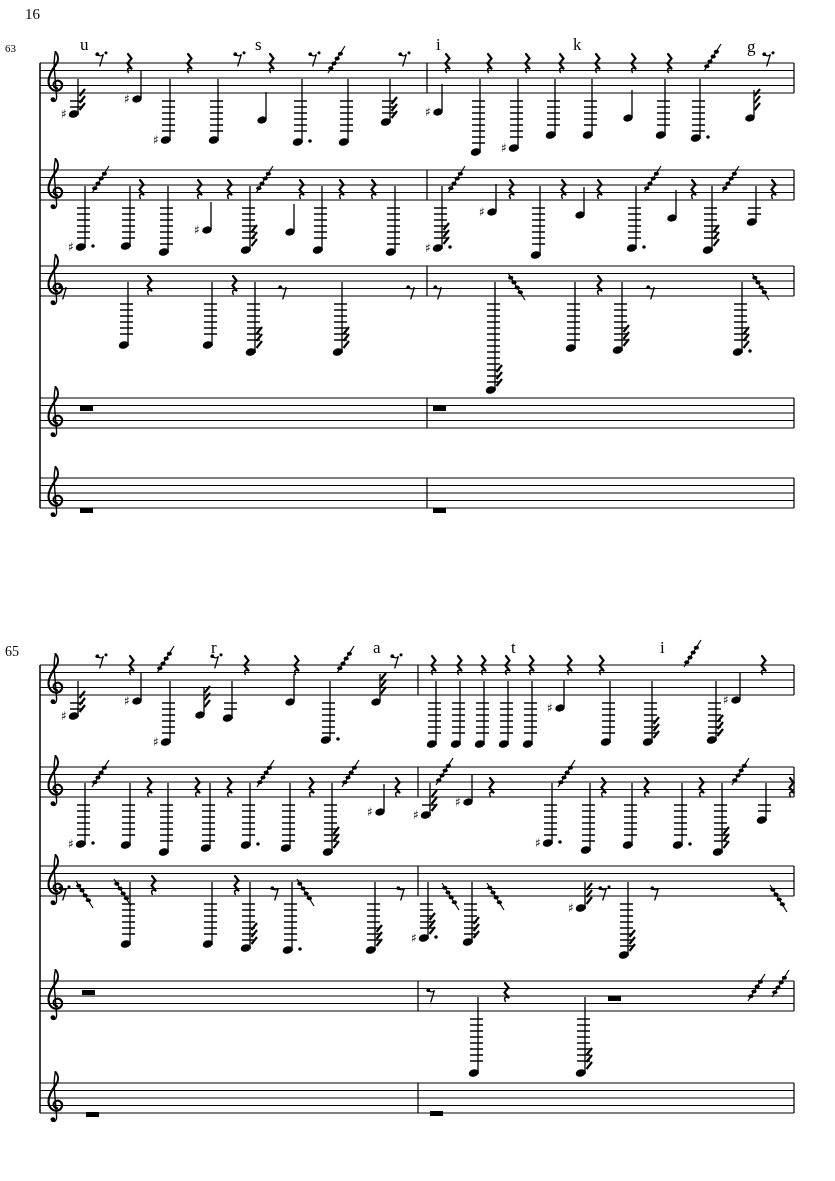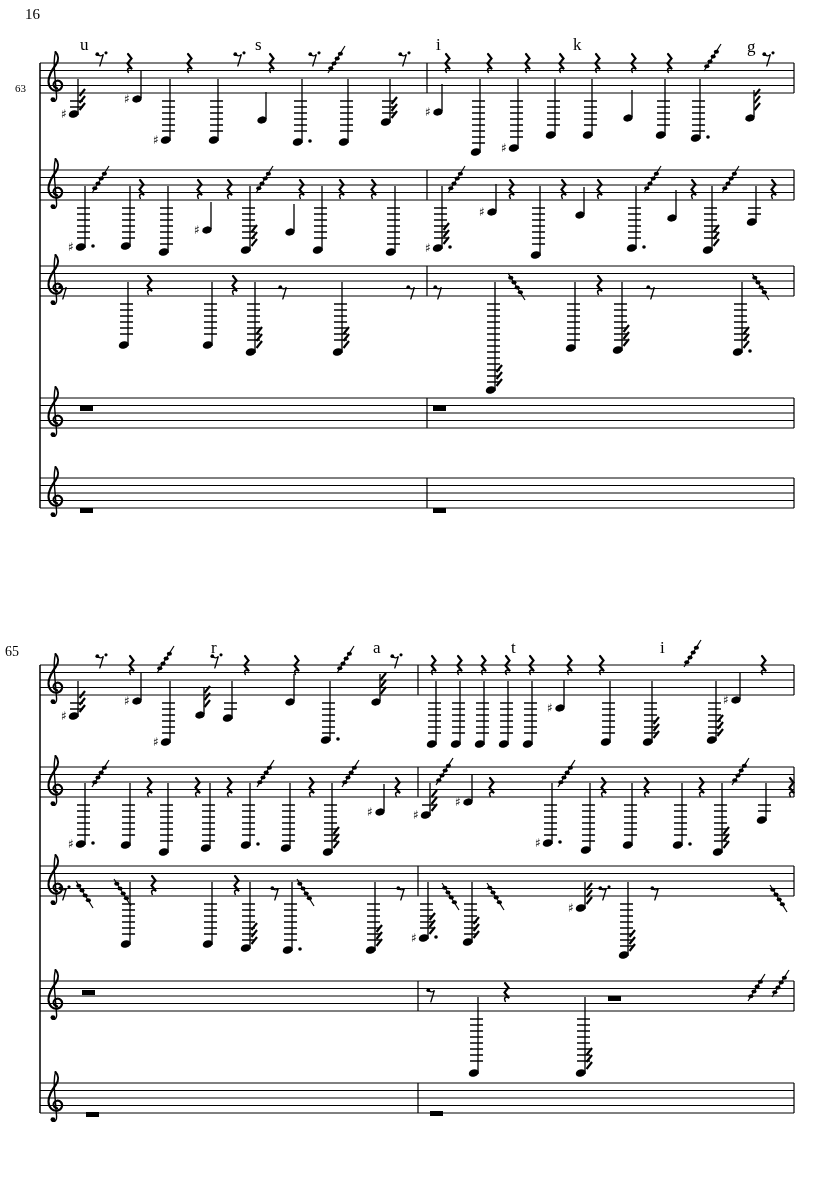--- a/index.html
+++ b/index.html
@@ -1,19 +1,19 @@
 <!DOCTYPE html>
 <html><head>
 <meta charset="utf-8">
 <style>
   html,body{margin:0;padding:0;background:#ffffff;}
   .page{position:relative;width:835px;height:1181px;background:#ffffff;
         font-family:"Liberation Serif", serif;color:#000;overflow:hidden;}
   .page-number{position:absolute;left:25px;top:6px;font-size:15px;}
-  .mn1{position:absolute;left:15px;top:42px;font-size:11px;margin-top:40px;}
+  .mn1{position:absolute;left:5px;top:42px;font-size:11px;}
   .mn2{position:absolute;left:5px;top:644px;font-size:14px;}
   .lyric{position:absolute;font-size:17px;line-height:1;}
   svg{position:absolute;left:0;top:0;}
 </style>
 </head>
 <body>
 
 <div class="page">
   <div class="page-number">16</div>
   <div class="mn1">63</div>

